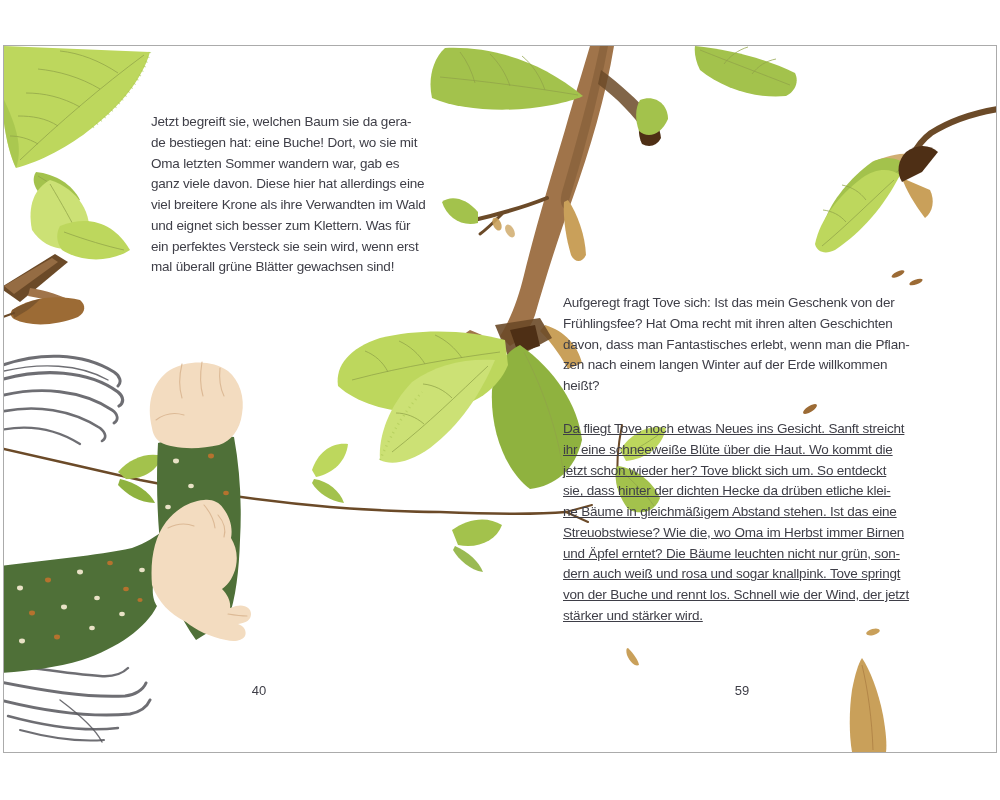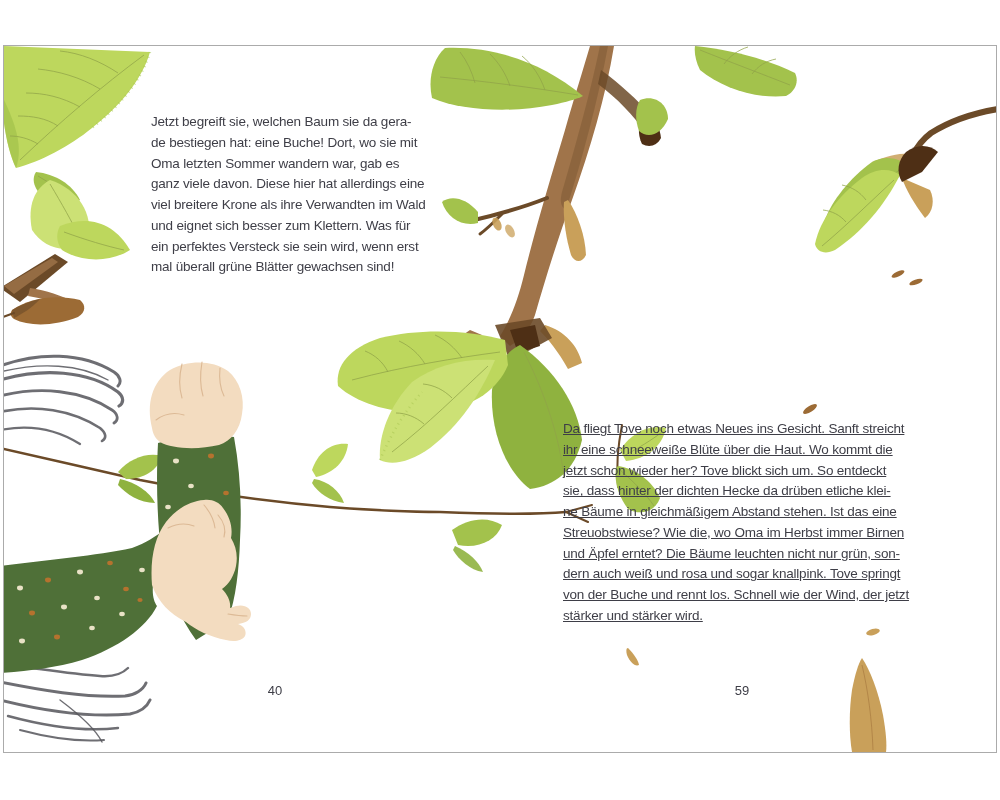--- a/index.html
+++ b/index.html
@@ -231,22 +231,27 @@
   </svg>
 
   <div class="para" style="left:151px;top:112px;width:300px;">Jetzt begreift sie, welchen Baum sie da gera-
 de bestiegen hat: eine Buche! Dort, wo sie mit
 Oma letzten Sommer wandern war, gab es
 ganz viele davon. Diese hier hat allerdings eine
 viel breitere Krone als ihre Verwandten im Wald
 und eignet sich besser zum Klettern. Was für
 ein perfektes Versteck sie sein wird, wenn erst
 mal überall grüne Blätter gewachsen sind!</div>
-  <div class="pageno" style="left:259px;top:683px;">40</div>
-
+  <div class="pageno" style="left:243px;top:683px;">40</div>
+
+  <div class="para" style="left:563px;top:293px;width:372px;">Aufgeregt fragt Tove sich: Ist das mein Geschenk von der
+Frühlingsfee? Hat Oma recht mit ihren alten Geschichten
+davon, dass man Fantastisches erlebt, wenn man die Pflan-
+zen nach einem langen Winter auf der Erde willkommen
+heißt?</div>
   <div class="para" style="left:563px;top:419px;width:372px;text-decoration:underline;">Da fliegt Tove noch etwas Neues ins Gesicht. Sanft streicht
 ihr eine schneeweiße Blüte über die Haut. Wo kommt die
 jetzt schon wieder her? Tove blickt sich um. So entdeckt
 sie, dass hinter der dichten Hecke da drüben etliche klei-
 ne Bäume in gleichmäßigem Abstand stehen. Ist das eine
 Streuobstwiese? Wie die, wo Oma im Herbst immer Birnen
 und Äpfel erntet? Die Bäume leuchten nicht nur grün, son-
 dern auch weiß und rosa und sogar knallpink. Tove springt
 von der Buche und rennt los. Schnell wie der Wind, der jetzt
 stärker und stärker wird.</div>

